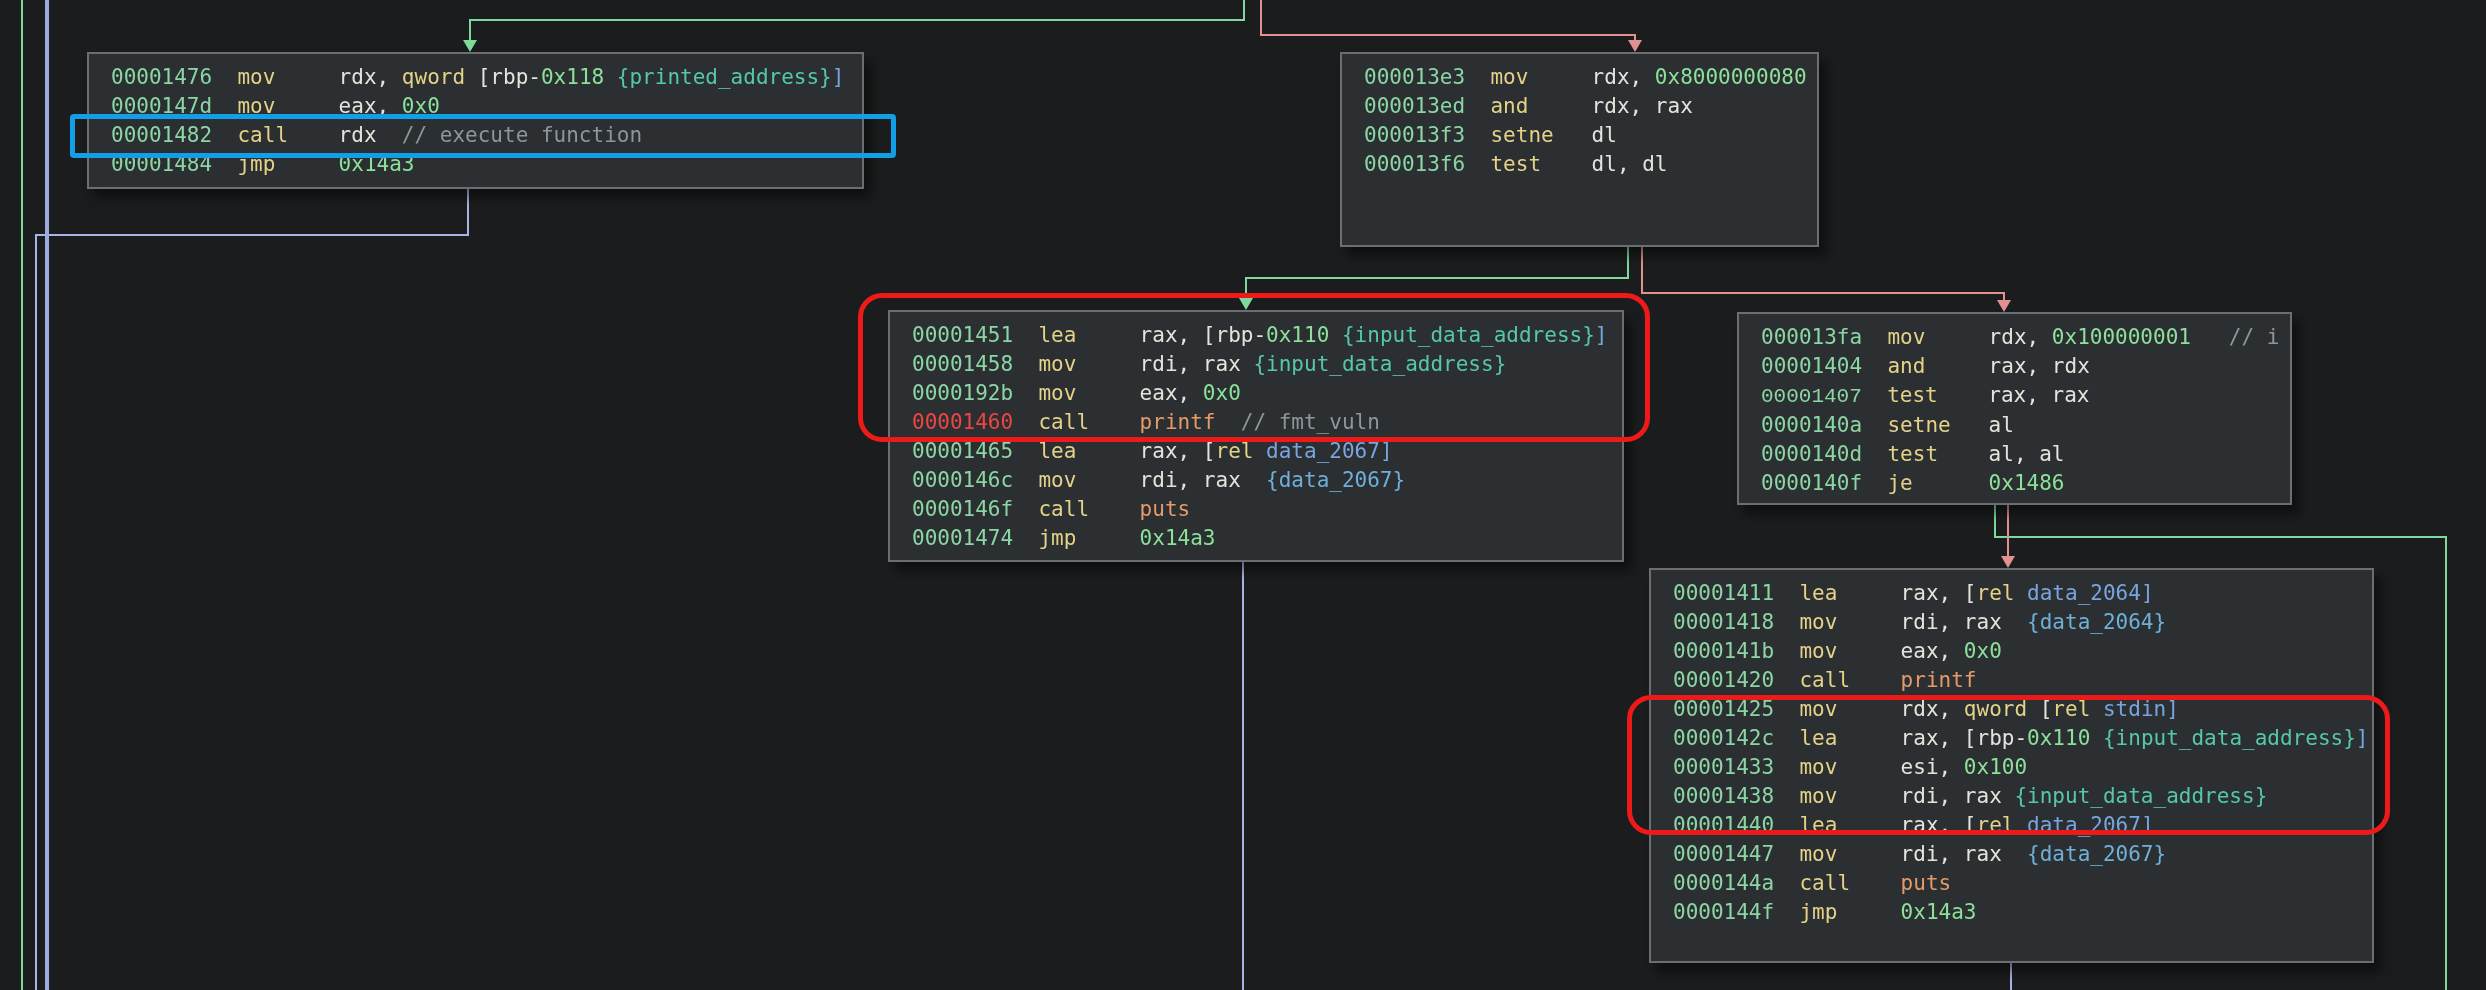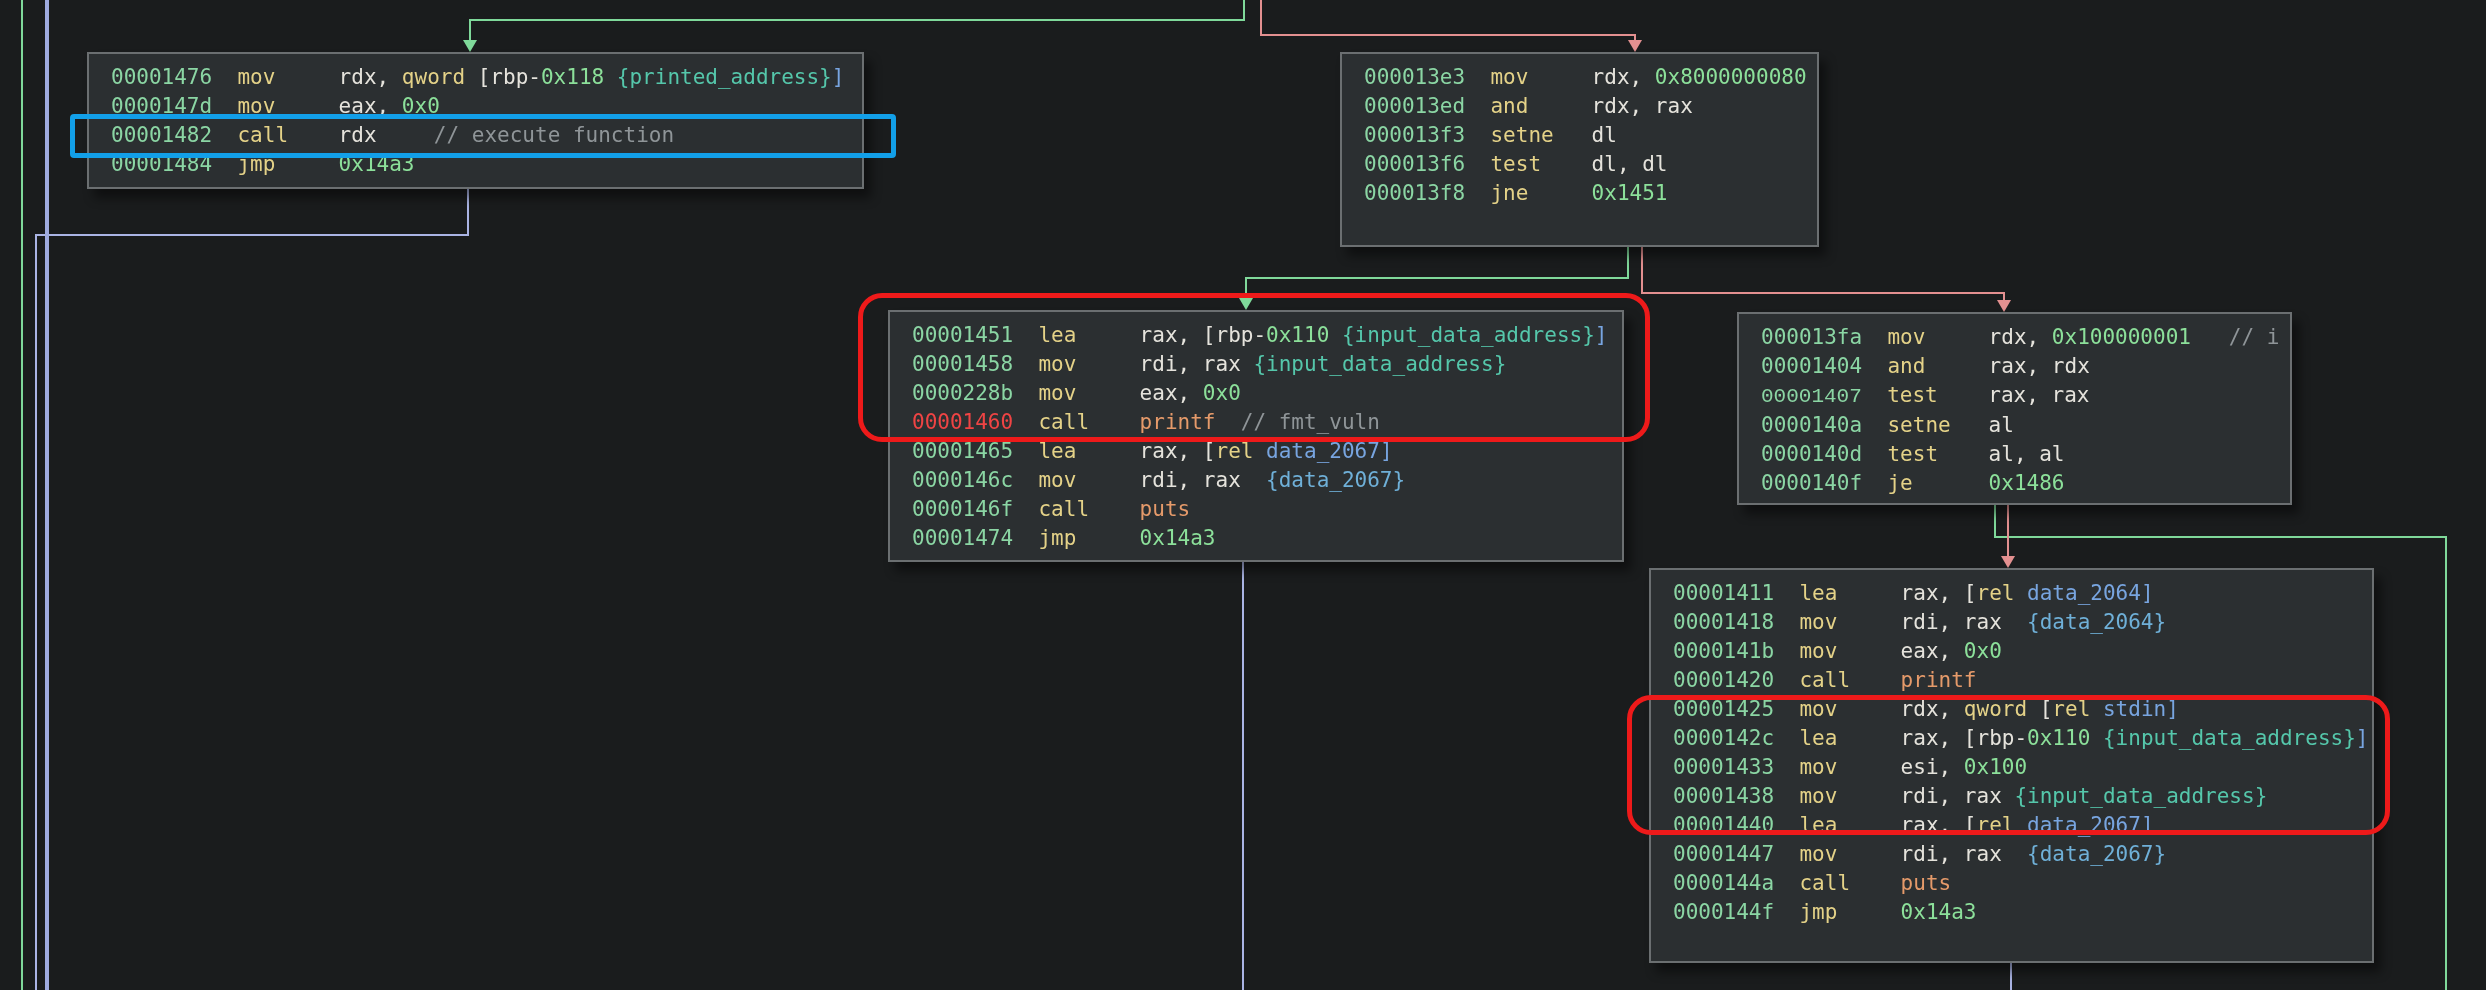--- a/index.html
+++ b/index.html
@@ -30,34 +30,33 @@
       <polyline points="47,0 47,990" fill="none" stroke="#9fabdf" stroke-width="4"></polyline>
       <polyline points="1243,562 1243,990" fill="none" stroke="#aab4e4" stroke-width="2"></polyline>
       <polyline points="1995,505 1995,537 2446,537 2446,990" fill="none" stroke="#7fd99a" stroke-width="2"></polyline>
       <polyline points="2008,505 2008,557" fill="none" stroke="#e39090" stroke-width="2"></polyline>
       <polygon points="2001,556 2015,556 2008,568" fill="#e39090"></polygon>
       <polyline points="2011,963 2011,990" fill="none" stroke="#aab4e4" stroke-width="2"></polyline>
     </svg>
     <div class="node" style="left: 87px; top: 52px; width: 777px; height: 137px;">
       <div class="asm-line"><span style="color: rgb(139, 214, 164);">00001476</span><span style="color: rgb(229, 227, 220);">  </span><span style="color: rgb(228, 210, 136);">mov     </span><span style="color: rgb(229, 227, 220);">rdx</span><span style="color: rgb(229, 227, 220);">, </span><span style="color: rgb(228, 210, 136);">qword</span><span style="color: rgb(229, 227, 220);"> [</span><span style="color: rgb(229, 227, 220);">rbp</span><span style="color: rgb(229, 227, 220);">-</span><span style="color: rgb(140, 224, 154);">0x118</span><span style="color: rgb(229, 227, 220);"> </span><span style="color: rgb(85, 199, 171);">{printed_address}</span><span style="color: rgb(120, 165, 224);">]</span></div>
       <div class="asm-line"><span style="color: rgb(139, 214, 164);">0000147d</span><span style="color: rgb(229, 227, 220);">  </span><span style="color: rgb(228, 210, 136);">mov     </span><span style="color: rgb(229, 227, 220);">eax</span><span style="color: rgb(229, 227, 220);">, </span><span style="color: rgb(140, 224, 154);">0x0</span></div>
-      <div class="asm-line"><span style="color: rgb(139, 214, 164);">00001482</span><span style="color: rgb(229, 227, 220);">  </span><span style="color: rgb(228, 210, 136);">call    </span><span style="color: rgb(229, 227, 220);">rdx</span><span style="color: rgb(229, 227, 220);">  </span><span style="color: rgb(143, 149, 152); margin-left: 32px;">// execute function</span></div>
+      <div class="asm-line"><span style="color: rgb(139, 214, 164);">00001482</span><span style="color: rgb(229, 227, 220);">  </span><span style="color: rgb(228, 210, 136);">call    </span><span style="color: rgb(229, 227, 220);">rdx</span><span style="color: rgb(229, 227, 220);">  </span><span style="color: rgb(143, 149, 152);">// execute function</span></div>
       <div class="asm-line"><span style="color: rgb(139, 214, 164);">00001484</span><span style="color: rgb(229, 227, 220);">  </span><span style="color: rgb(228, 210, 136);">jmp     </span><span style="color: rgb(140, 224, 154);">0x14a3</span></div>
     </div>
     <div class="node" style="left: 1340px; top: 52px; width: 479px; height: 195px;">
       <div class="asm-line"><span style="color: rgb(139, 214, 164);">000013e3</span><span style="color: rgb(229, 227, 220);">  </span><span style="color: rgb(228, 210, 136);">mov     </span><span style="color: rgb(229, 227, 220);">rdx</span><span style="color: rgb(229, 227, 220);">, </span><span style="color: rgb(140, 224, 154);">0x8000000080</span></div>
       <div class="asm-line"><span style="color: rgb(139, 214, 164);">000013ed</span><span style="color: rgb(229, 227, 220);">  </span><span style="color: rgb(228, 210, 136);">and     </span><span style="color: rgb(229, 227, 220);">rdx</span><span style="color: rgb(229, 227, 220);">, </span><span style="color: rgb(229, 227, 220);">rax</span></div>
       <div class="asm-line"><span style="color: rgb(139, 214, 164);">000013f3</span><span style="color: rgb(229, 227, 220);">  </span><span style="color: rgb(228, 210, 136);">setne   </span><span style="color: rgb(229, 227, 220);">dl</span></div>
       <div class="asm-line"><span style="color: rgb(139, 214, 164);">000013f6</span><span style="color: rgb(229, 227, 220);">  </span><span style="color: rgb(228, 210, 136);">test    </span><span style="color: rgb(229, 227, 220);">dl</span><span style="color: rgb(229, 227, 220);">, </span><span style="color: rgb(229, 227, 220);">dl</span></div>
-      <div class="asm-line"><span style="color: rgb(139, 214, 164);">000013f8</span><span style="color: rgb(229, 227, 220);">  </span><span style="color: rgb(228, 210, 136);">jne     </span><span style="color: rgb(140, 224, 154);">0x1451</span></div>
     </div>
     <div class="node" style="left: 888px; top: 310px; width: 736px; height: 252px;">
       <div class="asm-line"><span style="color: rgb(139, 214, 164);">00001451</span><span style="color: rgb(229, 227, 220);">  </span><span style="color: rgb(228, 210, 136);">lea     </span><span style="color: rgb(229, 227, 220);">rax</span><span style="color: rgb(229, 227, 220);">, [</span><span style="color: rgb(229, 227, 220);">rbp</span><span style="color: rgb(229, 227, 220);">-</span><span style="color: rgb(140, 224, 154);">0x110</span><span style="color: rgb(229, 227, 220);"> </span><span style="color: rgb(85, 199, 171);">{input_data_address}</span><span style="color: rgb(120, 165, 224);">]</span></div>
       <div class="asm-line"><span style="color: rgb(139, 214, 164);">00001458</span><span style="color: rgb(229, 227, 220);">  </span><span style="color: rgb(228, 210, 136);">mov     </span><span style="color: rgb(229, 227, 220);">rdi</span><span style="color: rgb(229, 227, 220);">, </span><span style="color: rgb(229, 227, 220);">rax</span><span style="color: rgb(229, 227, 220);"> </span><span style="color: rgb(85, 199, 171);">{input_data_address}</span></div>
-      <div class="asm-line"><span style="color: rgb(139, 214, 164);">0000228b</span><span style="color: rgb(229, 227, 220);">  </span><span style="color: rgb(228, 210, 136);">mov     </span><span style="color: rgb(229, 227, 220);">eax</span><span style="color: rgb(229, 227, 220);">, </span><span style="color: rgb(140, 224, 154);">0x0</span></div>
+      <div class="asm-line"><span style="color: rgb(139, 214, 164);">0000192b</span><span style="color: rgb(229, 227, 220);">  </span><span style="color: rgb(228, 210, 136);">mov     </span><span style="color: rgb(229, 227, 220);">eax</span><span style="color: rgb(229, 227, 220);">, </span><span style="color: rgb(140, 224, 154);">0x0</span></div>
       <div class="asm-line"><span style="color: #ef4444;">00001460</span><span style="color: rgb(229, 227, 220);">  </span><span style="color: rgb(228, 210, 136);">call    </span><span style="color: rgb(229, 154, 106);">printf</span><span style="color: rgb(229, 227, 220);">  </span><span style="color: rgb(143, 149, 152);">// fmt_vuln</span></div>
       <div class="asm-line"><span style="color: rgb(139, 214, 164);">00001465</span><span style="color: rgb(229, 227, 220);">  </span><span style="color: rgb(228, 210, 136);">lea     </span><span style="color: rgb(229, 227, 220);">rax</span><span style="color: rgb(229, 227, 220);">, [</span><span style="color: rgb(228, 210, 136);">rel</span><span style="color: rgb(229, 227, 220);"> </span><span style="color: rgb(120, 165, 224);">data_2067</span><span style="color: rgb(120, 165, 224);">]</span></div>
       <div class="asm-line"><span style="color: rgb(139, 214, 164);">0000146c</span><span style="color: rgb(229, 227, 220);">  </span><span style="color: rgb(228, 210, 136);">mov     </span><span style="color: rgb(229, 227, 220);">rdi</span><span style="color: rgb(229, 227, 220);">, </span><span style="color: rgb(229, 227, 220);">rax</span><span style="color: rgb(229, 227, 220);">  </span><span style="color: rgb(111, 176, 216);">{data_2067}</span></div>
       <div class="asm-line"><span style="color: rgb(139, 214, 164);">0000146f</span><span style="color: rgb(229, 227, 220);">  </span><span style="color: rgb(228, 210, 136);">call    </span><span style="color: rgb(229, 154, 106);">puts</span></div>
       <div class="asm-line"><span style="color: rgb(139, 214, 164);">00001474</span><span style="color: rgb(229, 227, 220);">  </span><span style="color: rgb(228, 210, 136);">jmp     </span><span style="color: rgb(140, 224, 154);">0x14a3</span></div>
     </div>
     <div class="node" style="left: 1737px; top: 312px; width: 555px; height: 193px;">
       <div class="asm-line"><span style="color: rgb(139, 214, 164);">000013fa</span><span style="color: rgb(229, 227, 220);">  </span><span style="color: rgb(228, 210, 136);">mov     </span><span style="color: rgb(229, 227, 220);">rdx</span><span style="color: rgb(229, 227, 220);">, </span><span style="color: rgb(140, 224, 154);">0x100000001</span><span style="color: rgb(229, 227, 220);">   </span><span style="color: rgb(143, 149, 152);">// i</span></div>
       <div class="asm-line"><span style="color: rgb(139, 214, 164);">00001404</span><span style="color: rgb(229, 227, 220);">  </span><span style="color: rgb(228, 210, 136);">and     </span><span style="color: rgb(229, 227, 220);">rax</span><span style="color: rgb(229, 227, 220);">, </span><span style="color: rgb(229, 227, 220);">rdx</span></div>
       <div class="asm-line"><span style="color: rgb(139, 214, 164); font-family: Liberation Mono, monospace;">00001407</span><span style="color: rgb(229, 227, 220);">  </span><span style="color: rgb(228, 210, 136);">test    </span><span style="color: rgb(229, 227, 220);">rax</span><span style="color: rgb(229, 227, 220);">, </span><span style="color: rgb(229, 227, 220);">rax</span></div>

